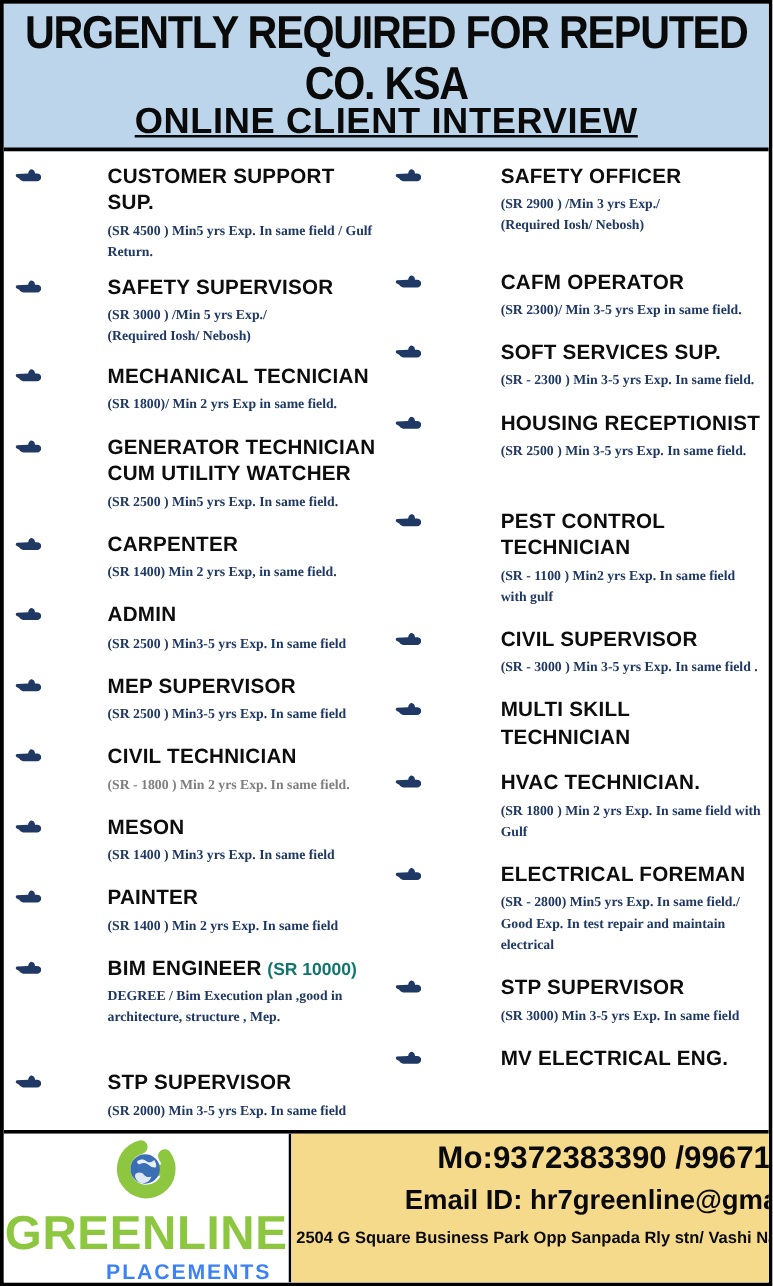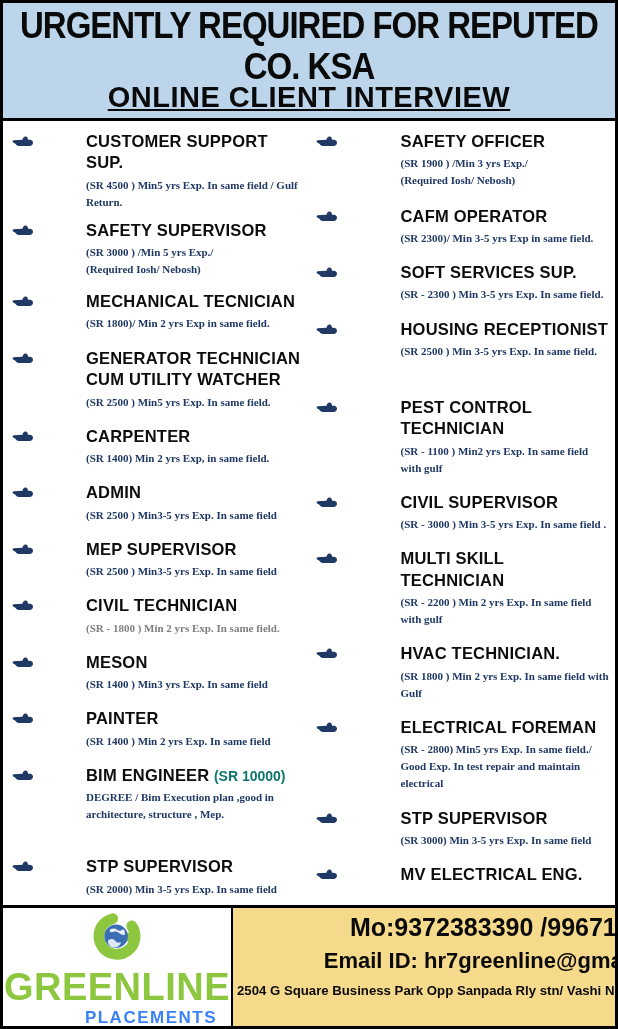--- a/index.html
+++ b/index.html
@@ -28,21 +28,21 @@
   }
   .col { width:50%; display:flex; flex-direction:column; }
   .col-left  { padding-right:6px; }
   .col-right { padding-left:4px; }
   .item { display:flex; align-items:flex-start; }
   .col > div { margin-bottom:15px;gap:44px; }
   .col-left  > div:nth-of-type(1) { margin-bottom:9px; }
   .col-left  > div:nth-of-type(2) { margin-bottom:12px; }
   .col-left  > div:nth-of-type(3) { margin-bottom:16px; }
   .col-left  > div:nth-of-type(11){ margin-bottom:33px; }
-  .col-right > div:nth-of-type(1) { margin-bottom:16px; }
+  .col-right > div:nth-of-type(1) { margin-bottom:26px; }
   .col-right > div:nth-of-type(4) { margin-bottom:37px; }
   .bullet { flex:0 0 auto; margin-top:4px; }
   .col-right .bullet { margin-right:8px; }
   .txt { margin-left:9px; }
   .col-right .txt { margin-left:12px; }
   .title {
     font-size:16.5px; font-weight:bold; color:#0d0d0d;
     letter-spacing:0.2px; line-height:1.3;
   }
   .suffix { font-size:14px; font-weight:bold; color:#0f766e; }
@@ -296,21 +296,21 @@
             <svg width="21" height="13" viewBox="0 0 21 13" aria-hidden="true">
               <path fill="#1F3864" d="M1.2 6.6c-.8-.5-.9-2 .4-2.4l8.9-.4c.3-2.2 1.7-3.6 3.3-3.3 1.4.2 2 1.4 2.1 2.6l.1.7h1.6c1.9 0 3.4 1.3 3.4 3s-1.5 3.2-3.4 3.2h-9.3c-2.6 0-4.2-.9-4.9-2.3l-2.2-1.1z"></path>
             </svg>
           </span>
           <div class="txt">
             <div>
               <span class="title">SAFETY OFFICER</span>
               
             </div>
             <div class="desc">
-              <div>(SR 1900 ) /Min 3 yrs Exp./</div>
+              <div>(SR 2900 ) /Min 3 yrs Exp./</div>
               <div>(Required Iosh/ Nebosh)</div>
             </div>
           </div>
         </div>
 
         <div class="item">
           <span class="bullet">
             <svg width="21" height="13" viewBox="0 0 21 13" aria-hidden="true">
               <path fill="#1F3864" d="M1.2 6.6c-.8-.5-.9-2 .4-2.4l8.9-.4c.3-2.2 1.7-3.6 3.3-3.3 1.4.2 2 1.4 2.1 2.6l.1.7h1.6c1.9 0 3.4 1.3 3.4 3s-1.5 3.2-3.4 3.2h-9.3c-2.6 0-4.2-.9-4.9-2.3l-2.2-1.1z"></path>
             </svg>
@@ -397,23 +397,20 @@
         <div class="item">
           <span class="bullet">
             <svg width="21" height="13" viewBox="0 0 21 13" aria-hidden="true">
               <path fill="#1F3864" d="M1.2 6.6c-.8-.5-.9-2 .4-2.4l8.9-.4c.3-2.2 1.7-3.6 3.3-3.3 1.4.2 2 1.4 2.1 2.6l.1.7h1.6c1.9 0 3.4 1.3 3.4 3s-1.5 3.2-3.4 3.2h-9.3c-2.6 0-4.2-.9-4.9-2.3l-2.2-1.1z"></path>
             </svg>
           </span>
           <div class="txt">
             <div>
               <span class="title">MULTI SKILL TECHNICIAN</span>
               
-            </div>
-            <div class="desc">
-              <div>(SR - 2200 ) Min 2 yrs Exp. In same field with gulf</div>
             </div>
           </div>
         </div>
 
         <div class="item">
           <span class="bullet">
             <svg width="21" height="13" viewBox="0 0 21 13" aria-hidden="true">
               <path fill="#1F3864" d="M1.2 6.6c-.8-.5-.9-2 .4-2.4l8.9-.4c.3-2.2 1.7-3.6 3.3-3.3 1.4.2 2 1.4 2.1 2.6l.1.7h1.6c1.9 0 3.4 1.3 3.4 3s-1.5 3.2-3.4 3.2h-9.3c-2.6 0-4.2-.9-4.9-2.3l-2.2-1.1z"></path>
             </svg>
           </span>

